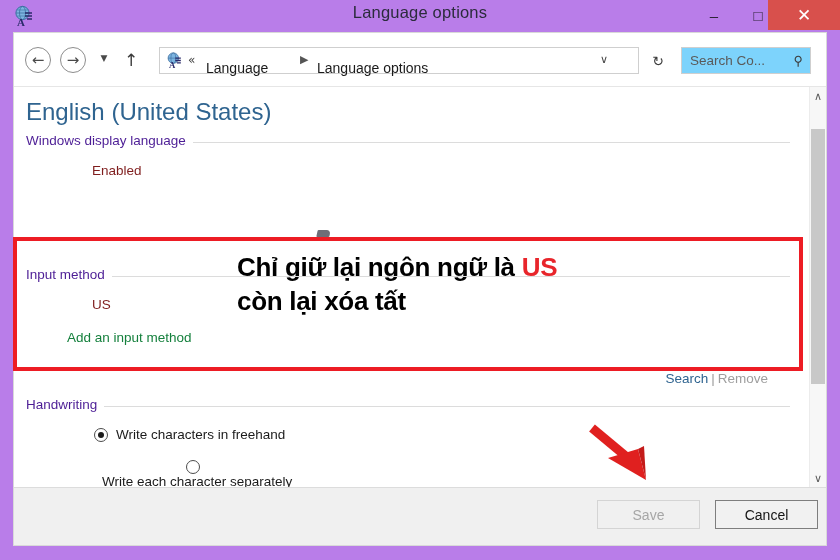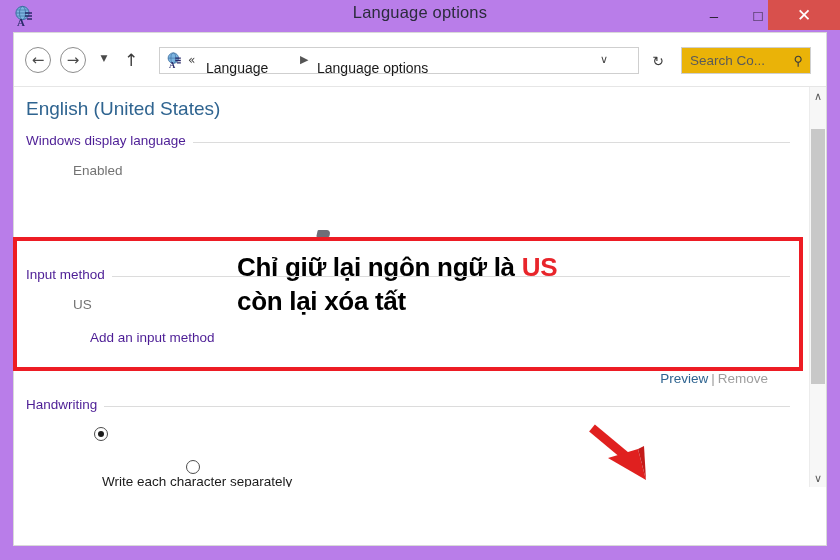--- a/index.html
+++ b/index.html
@@ -158,21 +158,21 @@
     width: 26px; height: 27px;
     display: flex; align-items: center; justify-content: center;
     font-size: 14px; color: #3b3b3b;
     font-family: "DejaVu Sans", sans-serif;
   }
   #search-box {
     position: absolute;
     left: 667px; top: 14px;
     width: 130px; height: 27px;
     border: 1px solid #cfcfcf;
-    background: #eab308;
+    background: #7dd3fc;
     box-sizing: border-box;
   }
   #search-placeholder {
     position: absolute;
     left: 8px; top: 5px;
     font-size: 13.5px;
     color: #5a5a5a;
   }
   #search-icon {
     position: absolute;
@@ -185,21 +185,21 @@
   #content {
     position: absolute;
     left: 0; top: 54px;
     width: 795px; height: 400px;
     background: #ffffff;
     overflow: hidden;
   }
   #page-heading {
     position: absolute;
     left: 12px; top: 11px;
-    font-size: 19px;
+    font-size: 24px;
     color: #2f6490;
     white-space: nowrap;
   }
 
   .group {
     position: absolute;
     left: 12px;
     width: 764px;
   }
   .group-label {
@@ -215,30 +215,30 @@
   .group-rule {
     position: absolute;
     left: 0; top: 9px;
     right: 0;
     height: 1px;
     background: #dcdcdc;
     z-index: 1;
   }
   .group-value {
     position: absolute;
-    left: 47px;
+    left: 66px;
     font-size: 13.5px;
-    color: #737373;
+    color: #7f1d1d;
     white-space: nowrap;
   }
   .linktext {
     position: absolute;
-    left: 64px;
+    left: 41px;
     font-size: 13.5px;
-    color: #4c1d95;
+    color: #15803d;
     white-space: nowrap;
   }
 
   
   #grp-display { top: 46px; }
   #grp-input   { top: 180px; }
   #grp-hand    { top: 310px; }
 
   #cursor-artifact {
     position: absolute;
@@ -449,49 +449,58 @@
         <div class="group-label">Windows display language</div>
         <div class="group-value" style="top:30px;">Enabled</div>
       </div>
 
       <div class="group" id="grp-input">
         <div class="group-rule"></div>
         <div class="group-label">Input method</div>
         <div class="group-value" style="top:30px;">US</div>
         <div class="linktext" style="top:63px;">Add an input method</div>
         <div class="im-actions">
-          <span class="preview">Preview</span><span class="divider">|</span><span class="remove">Remove</span>
+          <span class="preview">Search</span><span class="divider">|</span><span class="remove">Remove</span>
         </div>
       </div>
 
       <div class="group" id="grp-hand">
         <div class="group-rule"></div>
         <div class="group-label">Handwriting</div>
         <div class="radio-row" style="top:30px;">
           <span class="radio checked"></span>
+          <span class="radio-label">Write characters in freehand</span>
         </div>
         <div class="radio-row" style="top:63px;flex-direction:column;">
           <span class="radio"></span>
           <span class="radio-label">Write each character separately</span>
         </div>
       </div>
 
       <div id="cursor-artifact"></div>
     </div>
 
     <div id="scrollbar">
       <div class="sb-arrow" id="sb-up">
         <span>∧</span>
       </div>
       <div id="sb-thumb"></div>
       <div class="sb-arrow" id="sb-down">
         <span>∨</span>
       </div>
     </div>
 
+    <div id="footer">
+      <div class="dlg-btn" id="btn-save">
+        <span>Save</span>
+      </div>
+      <div class="dlg-btn" id="btn-cancel">
+        <span>Cancel</span>
+      </div>
+    </div>
 
   </div>
 
   <div id="anno-box"></div>
 
   <div id="anno-text">
     <div><span>Chỉ giữ lại ngôn ngữ là </span><span class="hl">US</span></div>
     <div>còn lại xóa tất</div>
   </div>
 

